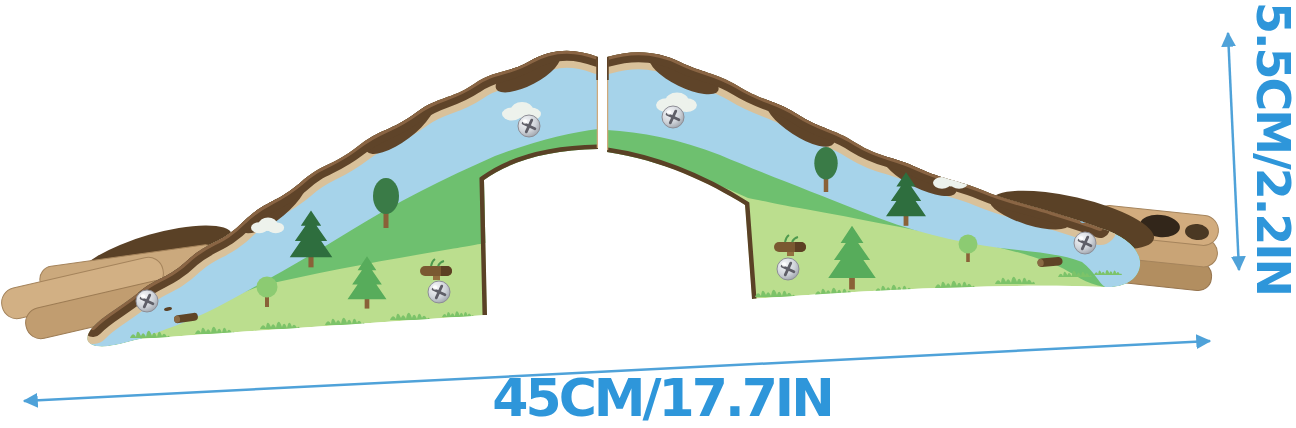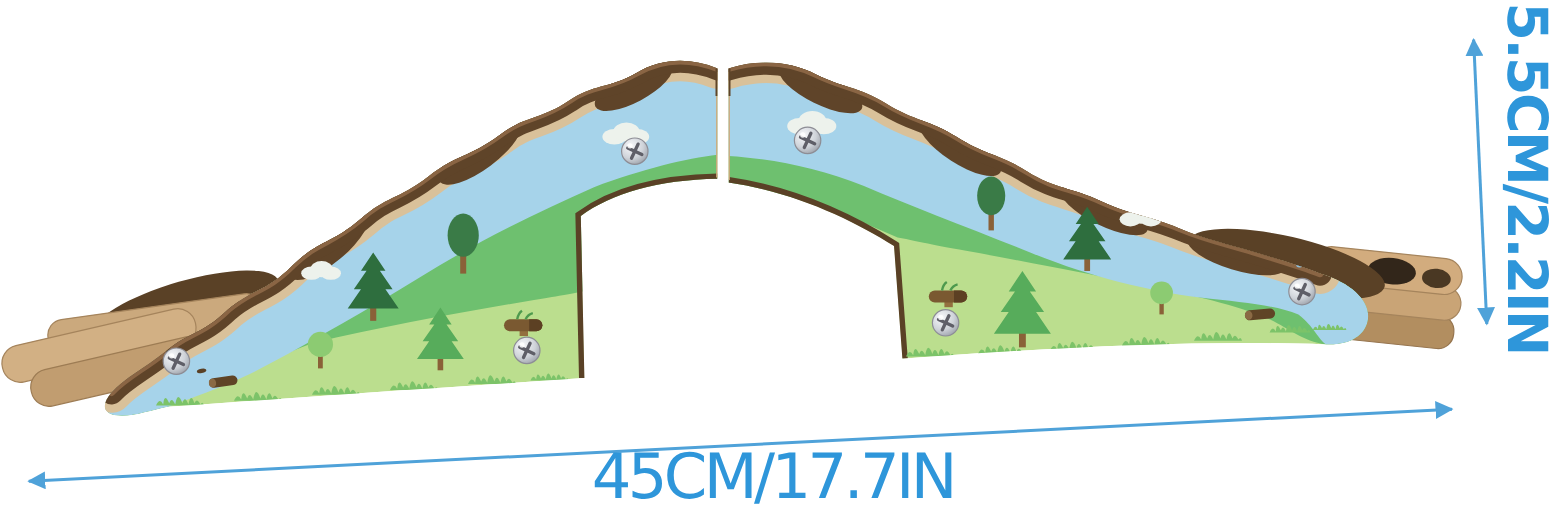--- a/index.html
+++ b/index.html
@@ -1,21 +1,21 @@
 <!DOCTYPE html>
 <html><head>
 <meta charset="utf-8">
 <style>
   html,body{margin:0;padding:0;background:#ffffff;}
   .stage{position:relative;width:1296px;height:428px;background:#ffffff;overflow:hidden;
          font-family:"DejaVu Sans",sans-serif;}
   .stage svg{position:absolute;left:0;top:0;}
   .dim-width{
-    position:absolute;left:644px;top:374px;transform:translateX(-50%);
-    font-weight:400;font-size:52px;line-height:0.95;letter-spacing:-3px;
+    position:absolute;left:662px;top:374px;transform:translateX(-50%);
+    font-weight:700;font-size:52px;line-height:0.95;letter-spacing:-3px;
     color:#2e96da;white-space:nowrap;
   }
   .dim-height{
     position:absolute;left:1296px;top:2px;transform-origin:0 0;transform:rotate(90deg);
     font-weight:700;font-size:46px;line-height:1;letter-spacing:-2px;
     color:#2e96da;white-space:nowrap;
   }
 </style>
 </head>
 <body>

